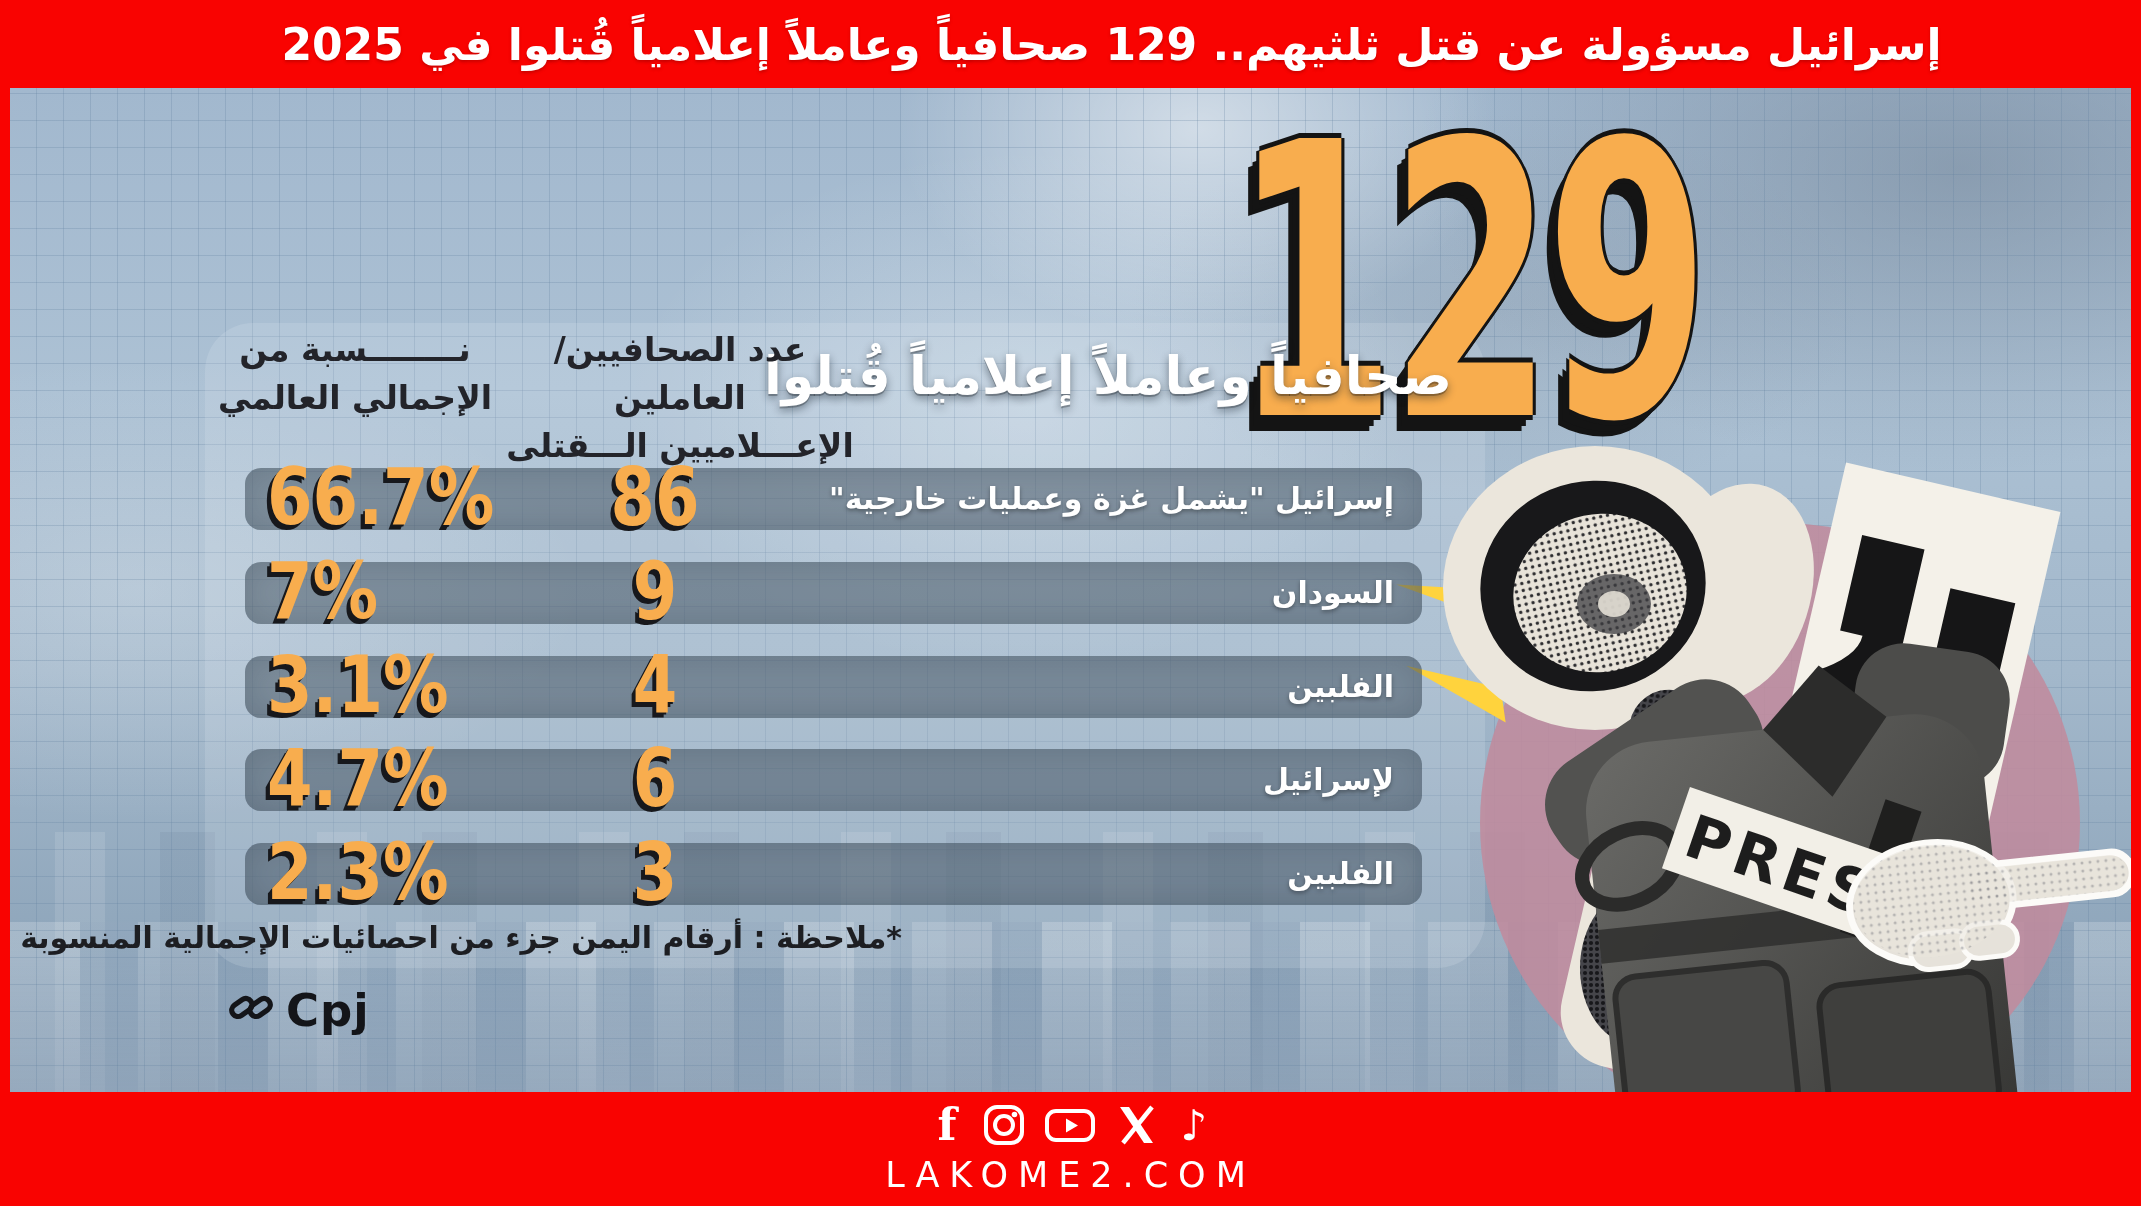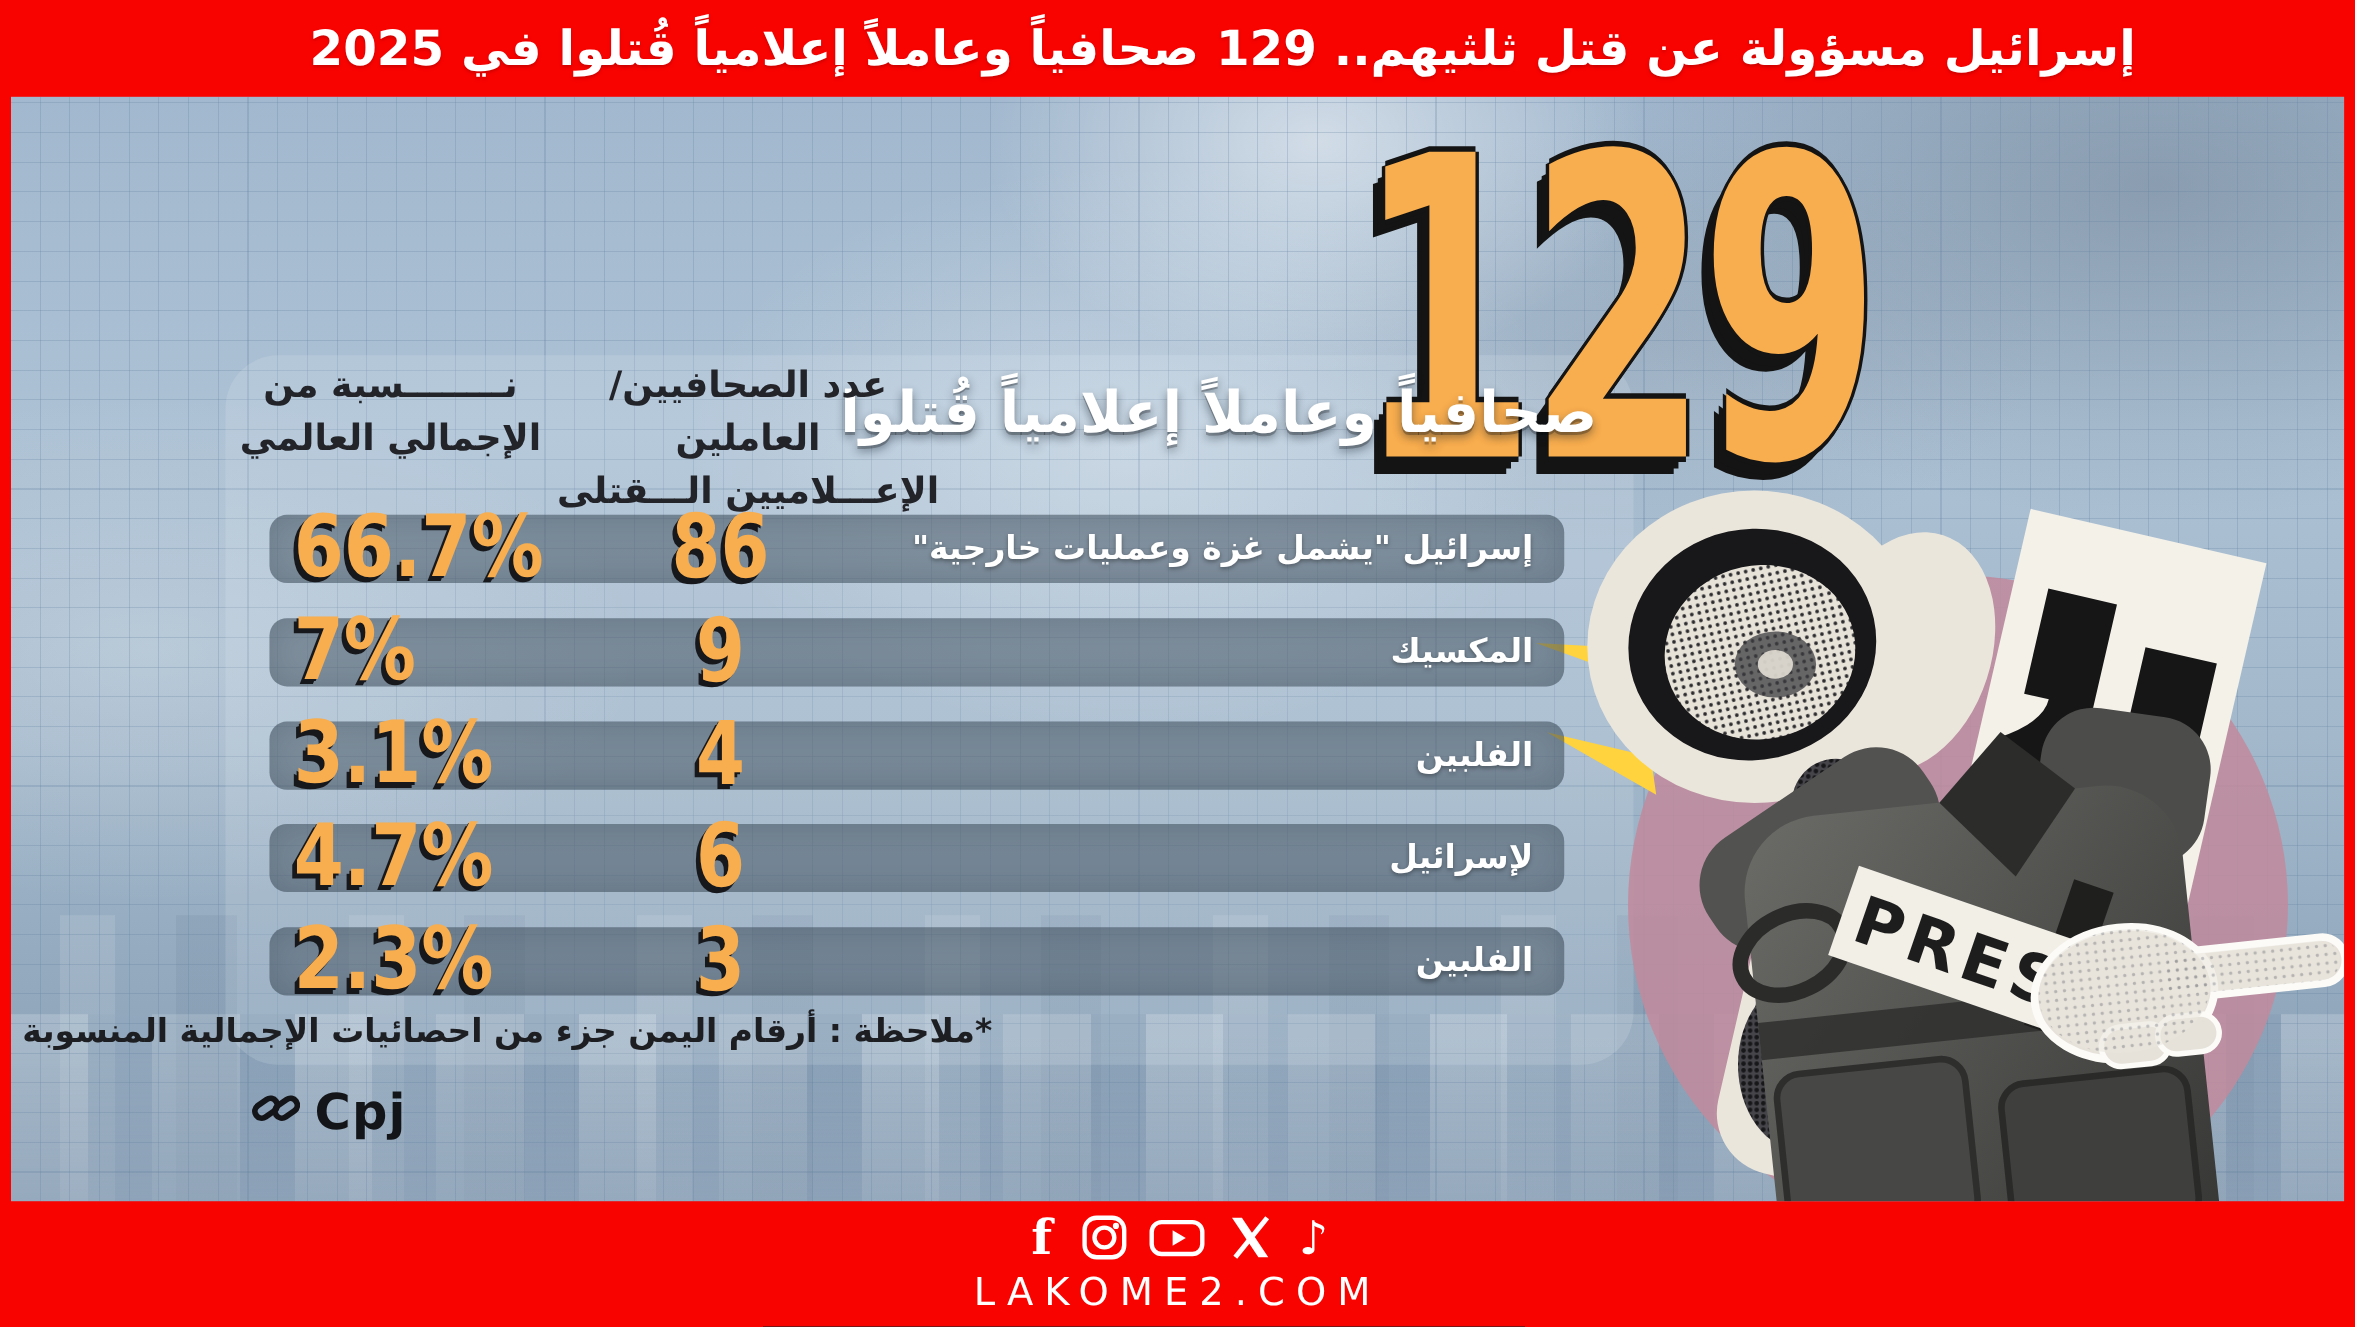--- a/index.html
+++ b/index.html
@@ -180,21 +180,21 @@
     </div>
 
     <div class="row row1">
       <div class="row-bar"></div>
       <div class="row-country">إسرائيل "يشمل غزة وعمليات خارجية"</div>
       <div class="row-count">86</div>
       <div class="row-percent">66.7%</div>
     </div>
     <div class="row row2">
       <div class="row-bar"></div>
-      <div class="row-country">المكسيك</div>
+      <div class="row-country">السودان</div>
       <div class="row-count">9</div>
       <div class="row-percent">7%</div>
     </div>
     <div class="row row3">
       <div class="row-bar"></div>
       <div class="row-country">الفلبين</div>
       <div class="row-count">4</div>
       <div class="row-percent">3.1%</div>
     </div>
     <div class="row row4">

